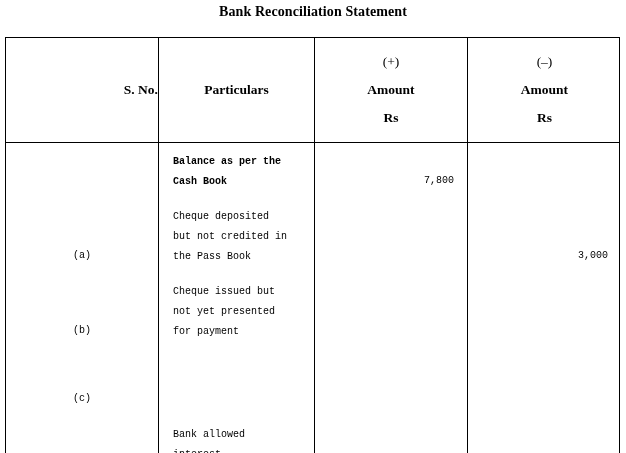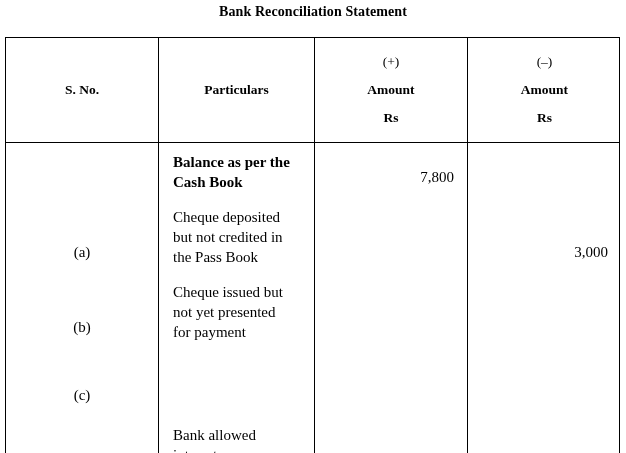--- a/index.html
+++ b/index.html
@@ -93,21 +93,21 @@
   }
   .th .sign {
     font-weight: normal;
     font-size: 13.5px;
     line-height: 1;
     margin-bottom: 14px;
   }
   .th .word  { line-height: 1; }
   .th .unit  { line-height: 1; margin-top: 15px; }
 
-  .th-sno   { left: 0px;   width: 152px; }
+  .th-sno   { left: 0px;   width: 152px; align-items: flex-end; }
   .th-part  { left: 153px; width: 155px; }
   .th-plus  { left: 309px; width: 152px; }
   .th-minus { left: 462px; width: 153px; }
 
   
   .tbody {
     position: absolute;
     left: 0;
     right: 0;
     top: 105px;
@@ -122,21 +122,22 @@
   }
   .row.r0 { top: 0px;   height: 55px; }
   .row.r1 { top: 55px;  height: 75px; }
   .row.r2 { top: 130px; height: 75px; }
   .row.r3 { top: 205px; height: 68px; }
   .row.r4 { top: 273px; height: 68px; }
 
   .cell {
     position: absolute;
     box-sizing: border-box;
-    font-size: 15px;
+    font-size: 10px;
+    font-family: Liberation Mono, monospace;
   }
 
   
   .cell-sno {
     left: 0px;
     width: 152px;
     top: 0;
     bottom: 0;
     display: flex;
     align-items: flex-end;

